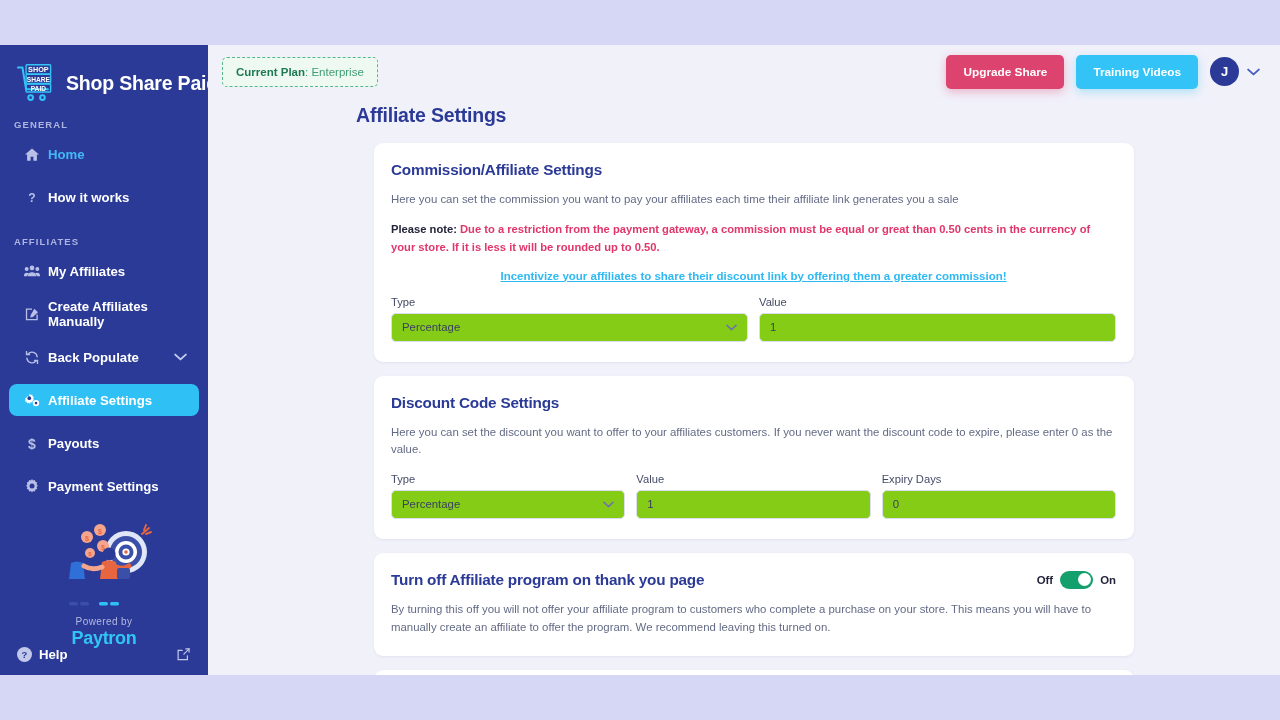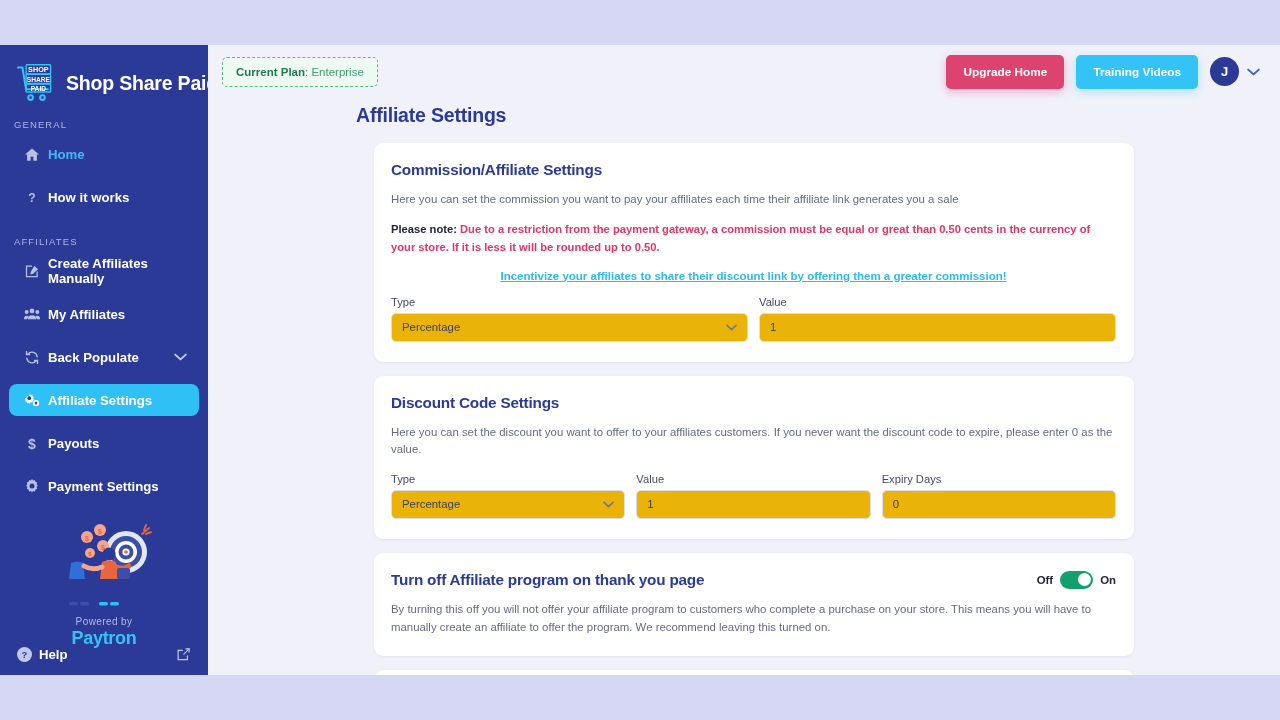--- a/index.html
+++ b/index.html
@@ -30,21 +30,21 @@
     display: flex; align-items: center; gap: 8px;
     padding: 14px 0 0 16px;
     height: 62px;
   }
   .brand-logo { width: 42px; height: 40px; flex: none; }
   .brand-name {
     font-size: 19.5px; font-weight: 700; letter-spacing: -0.2px;
     color: #ffffff; white-space: nowrap;
   }
   .nav-section {
-    font-size: 9.5px; font-weight: 400; letter-spacing: 1.1px;
+    font-size: 9.5px; font-weight: 700; letter-spacing: 1.1px;
     color: #aeb5e0; padding: 12px 0 8px 14px;
     text-transform: uppercase;
   }
   .nav-item {
     display: flex; align-items: center;
     height: 32px; margin: 0 9px 11px 9px;
     padding-left: 13px;
     border-radius: 8px;
     color: #ffffff; font-size: 13.2px; font-weight: 700;
     cursor: pointer; position: relative;
@@ -141,21 +141,21 @@
     font-size: 11.5px; font-weight: 700; color: #2fb9f2;
     text-decoration: underline; cursor: pointer;
   }
   .field-row { display: flex; gap: 11px; margin-top: 14px; }
   .field { display: flex; flex-direction: column; }
   .field label {
     font-size: 11.2px; color: #454b66; margin-bottom: 5px;
   }
   .ctrl {
     height: 29px; border: 1px solid #ddddf0; border-radius: 5px;
-    background: #eab308; font-size: 11.4px; color: #3b4160;
+    background: #84cc16; font-size: 11.4px; color: #3b4160;
     padding: 0 10px; display: flex; align-items: center;
     font-family: "Liberation Sans", sans-serif;
     width: 100%;
   }
   .select-ctrl { justify-content: space-between; cursor: pointer; }
   .select-ctrl .chev { color: #6f76a0; display: flex; }
 
   .toggle-head { display: flex; align-items: center; }
   .toggle-head h2 { margin-bottom: 0; }
   .sw-wrap { margin-left: auto; display: flex; align-items: center; gap: 7px; }
@@ -215,40 +215,40 @@
             <text x="5" y="12" font-size="13" font-weight="700" text-anchor="middle" font-family="Liberation Sans, sans-serif">?</text>
           </svg>
       </span>
       <span class="label">How it works</span>
     </div>
 
     <div class="nav-section">AFFILIATES</div>
 
     <div class="nav-item">
       <span class="ico">
-        <svg width="14" height="13" viewBox="0 0 15 14" fill="none" stroke="currentColor" stroke-width="1.4">
-          <path d="M7.5 1.2 H1.6 V12.6 H13 V7"></path>
-          <path d="M10 0.9 L14 4.6 L8.4 9.6 L5.6 10.2 L6.2 7.4 Z" fill="currentColor" stroke="none"></path>
-        </svg>
-      </span>
-      <span class="label">Create Affiliates Manually</span>
-    </div>
-
-    <div class="nav-item">
-      <span class="ico">
         <svg width="16" height="12" viewBox="0 0 18 13" fill="currentColor">
           <circle cx="9" cy="3" r="2.6"></circle>
             <circle cx="3" cy="4.2" r="2.2"></circle>
             <circle cx="15" cy="4.2" r="2.2"></circle>
           <path d="M4.4 12.5 A4.6 4.6 0 0 1 13.6 12.5 Z"></path>
           <path d="M0 12.5 A3.4 3.4 0 0 1 5.6 9.3 A6 6 0 0 0 3.6 12.5 Z"></path>
           <path d="M18 12.5 A3.4 3.4 0 0 0 12.4 9.3 A6 6 0 0 1 14.4 12.5 Z"></path>
         </svg>
       </span>
       <span class="label">My Affiliates</span>
+    </div>
+
+    <div class="nav-item">
+      <span class="ico">
+        <svg width="14" height="13" viewBox="0 0 15 14" fill="none" stroke="currentColor" stroke-width="1.4">
+          <path d="M7.5 1.2 H1.6 V12.6 H13 V7"></path>
+          <path d="M10 0.9 L14 4.6 L8.4 9.6 L5.6 10.2 L6.2 7.4 Z" fill="currentColor" stroke="none"></path>
+        </svg>
+      </span>
+      <span class="label">Create Affiliates Manually</span>
     </div>
 
     <div class="nav-item">
       <span class="ico">
         <svg width="14" height="13" viewBox="0 0 15 14" fill="none" stroke="currentColor" stroke-width="1.5" stroke-linecap="round">
           <path d="M13 6.2 A5.5 5.5 0 0 0 3.2 3.4"></path>
             <path d="M2 7.8 A5.5 5.5 0 0 0 11.8 10.6"></path>
           <path d="M1.6 0.6 V3.8 H4.8"></path>
             <path d="M13.4 13.4 V10.2 H10.2"></path>
         </svg>
@@ -348,21 +348,21 @@
     </div>
   </aside>
 
   <main class="main">
 
     <div class="topbar">
       <div class="plan-badge">
         <b>Current Plan</b><span>: </span><span>Enterprise</span>
       </div>
       <div class="topbar-right">
-        <button class="btn btn-upgrade">Upgrade Home</button>
+        <button class="btn btn-upgrade">Upgrade Share</button>
         <button class="btn btn-training">Training Videos</button>
         <div class="avatar">J</div>
         <span class="avatar-chev">
           <svg width="13" height="8" viewBox="0 0 13 8" fill="none" stroke="currentColor" stroke-width="1.9" stroke-linecap="round" stroke-linejoin="round">
               <path d="M1.2 1.6 L6.5 6.4 L11.8 1.6"></path>
             </svg>
         </span>
       </div>
     </div>
 

